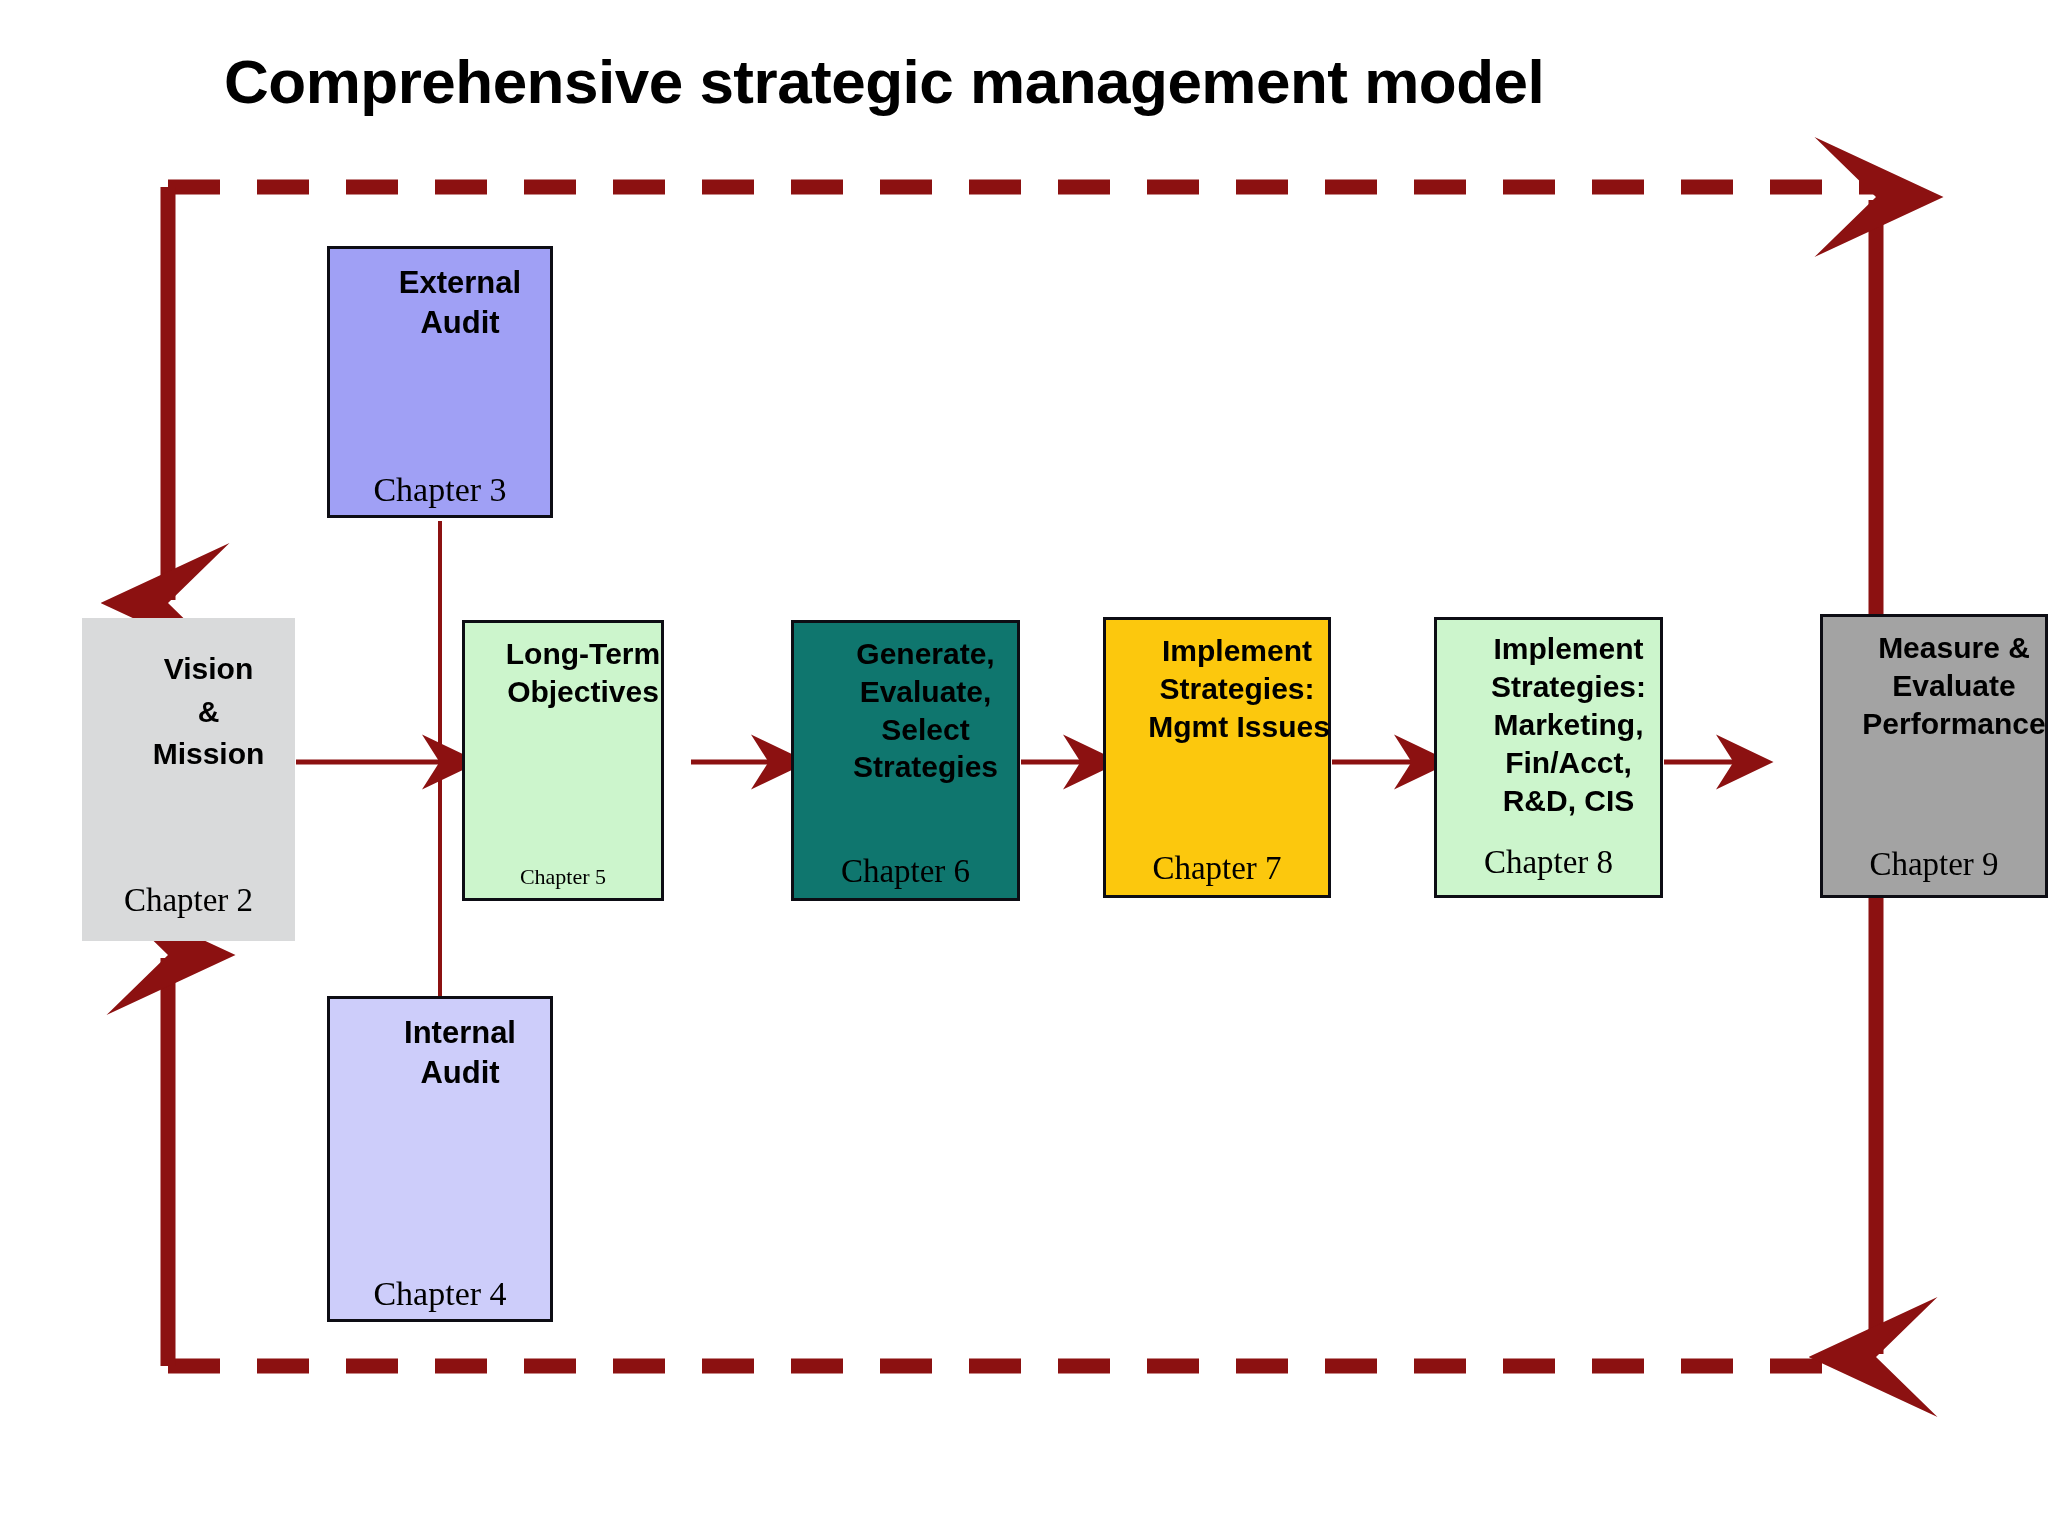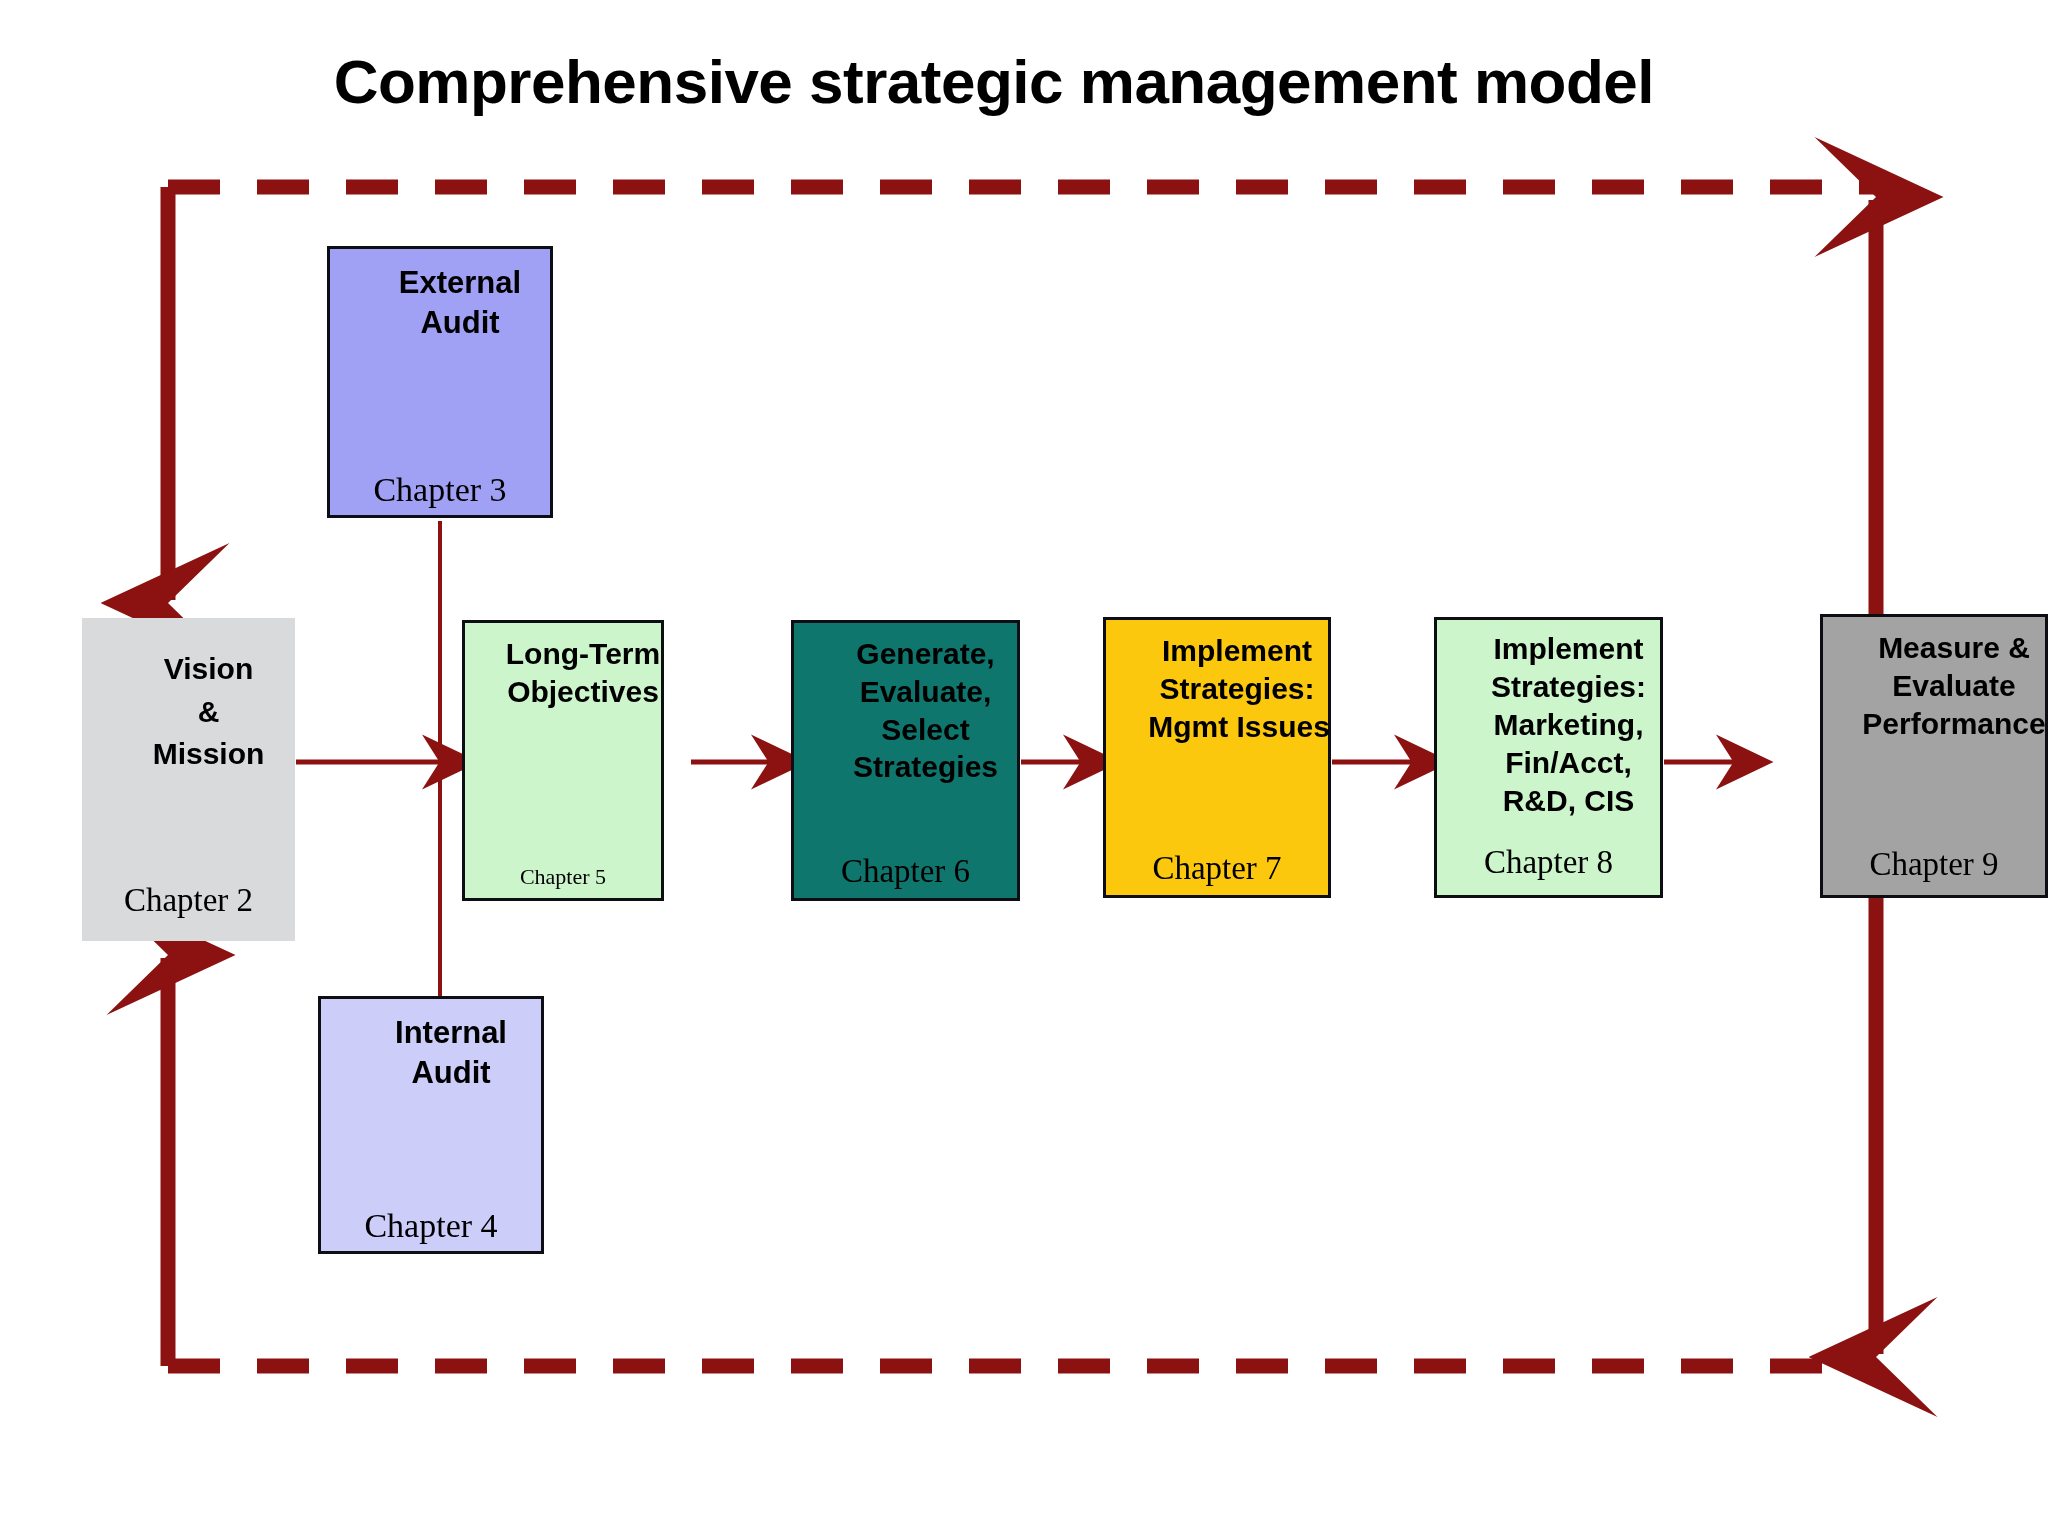--- a/index.html
+++ b/index.html
@@ -18,21 +18,21 @@
     background: #ffffff;
     overflow: hidden;
   }
 
   
   #title {
     position: absolute;
     left: 224px;
     top: 44px;
     width: 1430px;
-    text-align: right;
+    text-align: left;
     font-family: "Liberation Sans", sans-serif;
     font-weight: bold;
     font-size: 62px;
     line-height: 1.22;
     color: #000000;
     letter-spacing: -0.5px;
     z-index: 40;
     pointer-events: none;
   }
 
@@ -85,22 +85,22 @@
     left: 327px; top: 246px;
     width: 226px; height: 272px;
     background: #a0a0f5;
     border: 3px solid #0d0d14;
   }
   #node-external .heading { font-size: 31px; line-height: 1.30; padding-top: 14px; }
   #node-external .chapter { font-size: 34px; position: absolute; bottom: 6px; left: 0; right: 0; }
 
   
   #node-internal {
-    left: 318px; top: 996px;
-    width: 226px; height: 258px;
+    left: 327px; top: 996px;
+    width: 226px; height: 326px;
     background: #cdcdfa;
     border: 3px solid #0d0d14;
   }
   #node-internal .heading { font-size: 31px; line-height: 1.30; padding-top: 14px; }
   #node-internal .chapter { font-size: 34px; position: absolute; bottom: 6px; left: 0; right: 0; }
 
   
   #node-lto {
     left: 462px; top: 620px;
     width: 202px; height: 281px;

